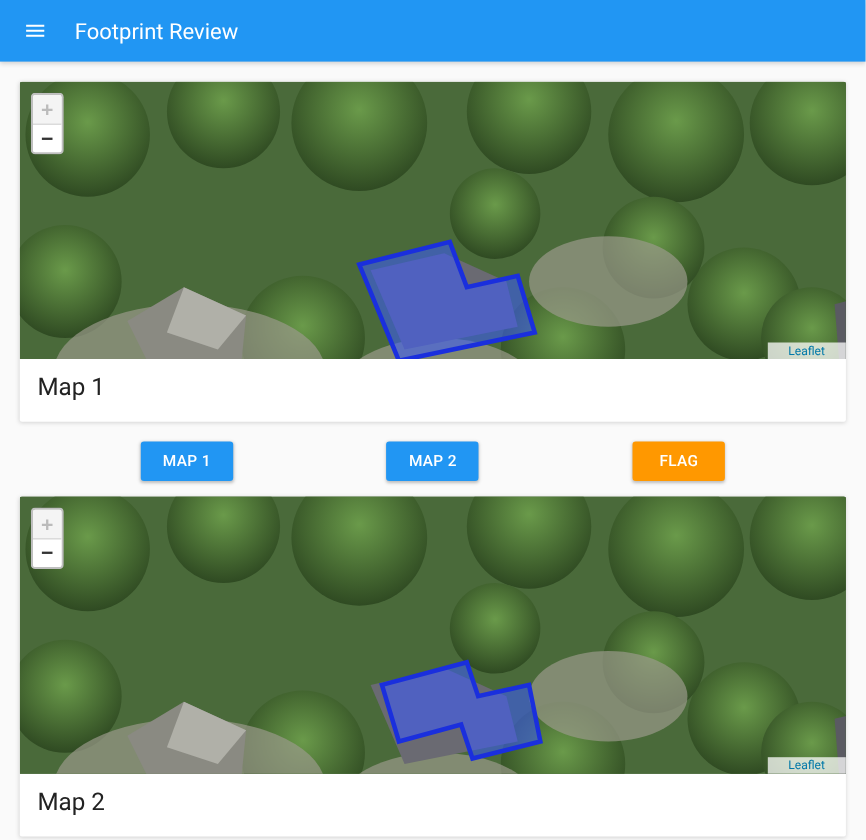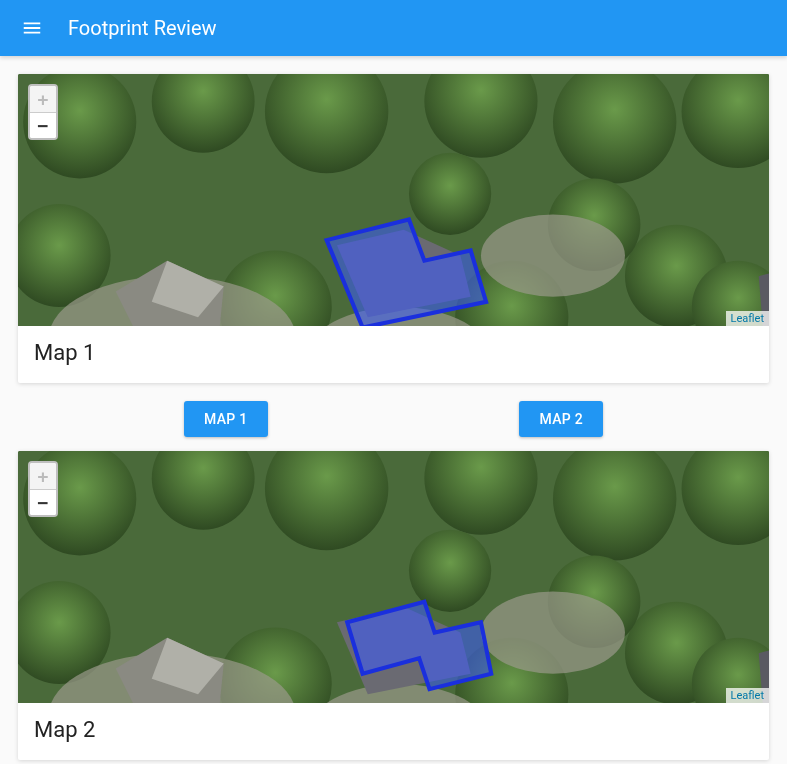--- a/index.html
+++ b/index.html
@@ -69,21 +69,21 @@
     color: #333;
     cursor: pointer;
     background: #fff;
   }
   .zoom-controls .zbtn.disabled { color: #bbb; cursor: default; background:#f4f4f4; }
   .zoom-controls .zbtn + .zbtn { border-top: 1px solid #ccc; }
   .attribution {
     position: absolute;
     bottom: 0; right: 0;
     background: rgba(255,255,255,0.75);
-    padding: 1px 5px;
+    padding: 1px 19px;
     font-size: 11px;
     color: #0078A8;
     cursor: pointer;
   }
   .card-label {
     padding: 14px 16px 18px;
     font-size: 22px;
     color: #222;
   }
   .button-row {
@@ -177,20 +177,21 @@
         <div class="zbtn">−</div>
       </div>
       <div class="attribution">Leaflet</div>
     </div>
     <div class="card-label">Map 1</div>
   </div>
 
   <div class="button-row">
     <button class="btn blue">MAP 1</button>
     <button class="btn blue">MAP 2</button>
+    <button class="btn orange">FLAG</button>
   </div>
 
   <div class="card">
     <div class="map-pane">
       <svg class="aerial" viewBox="0 0 730 252" preserveAspectRatio="xMidYMid slice">
         <rect width="730" height="252" fill="#4a6a3a"></rect>
         <g fill="url(#tree1)">
           <circle cx="60" cy="50" r="55"></circle>
             <circle cx="180" cy="30" r="50"></circle>
             <circle cx="300" cy="40" r="60"></circle>

